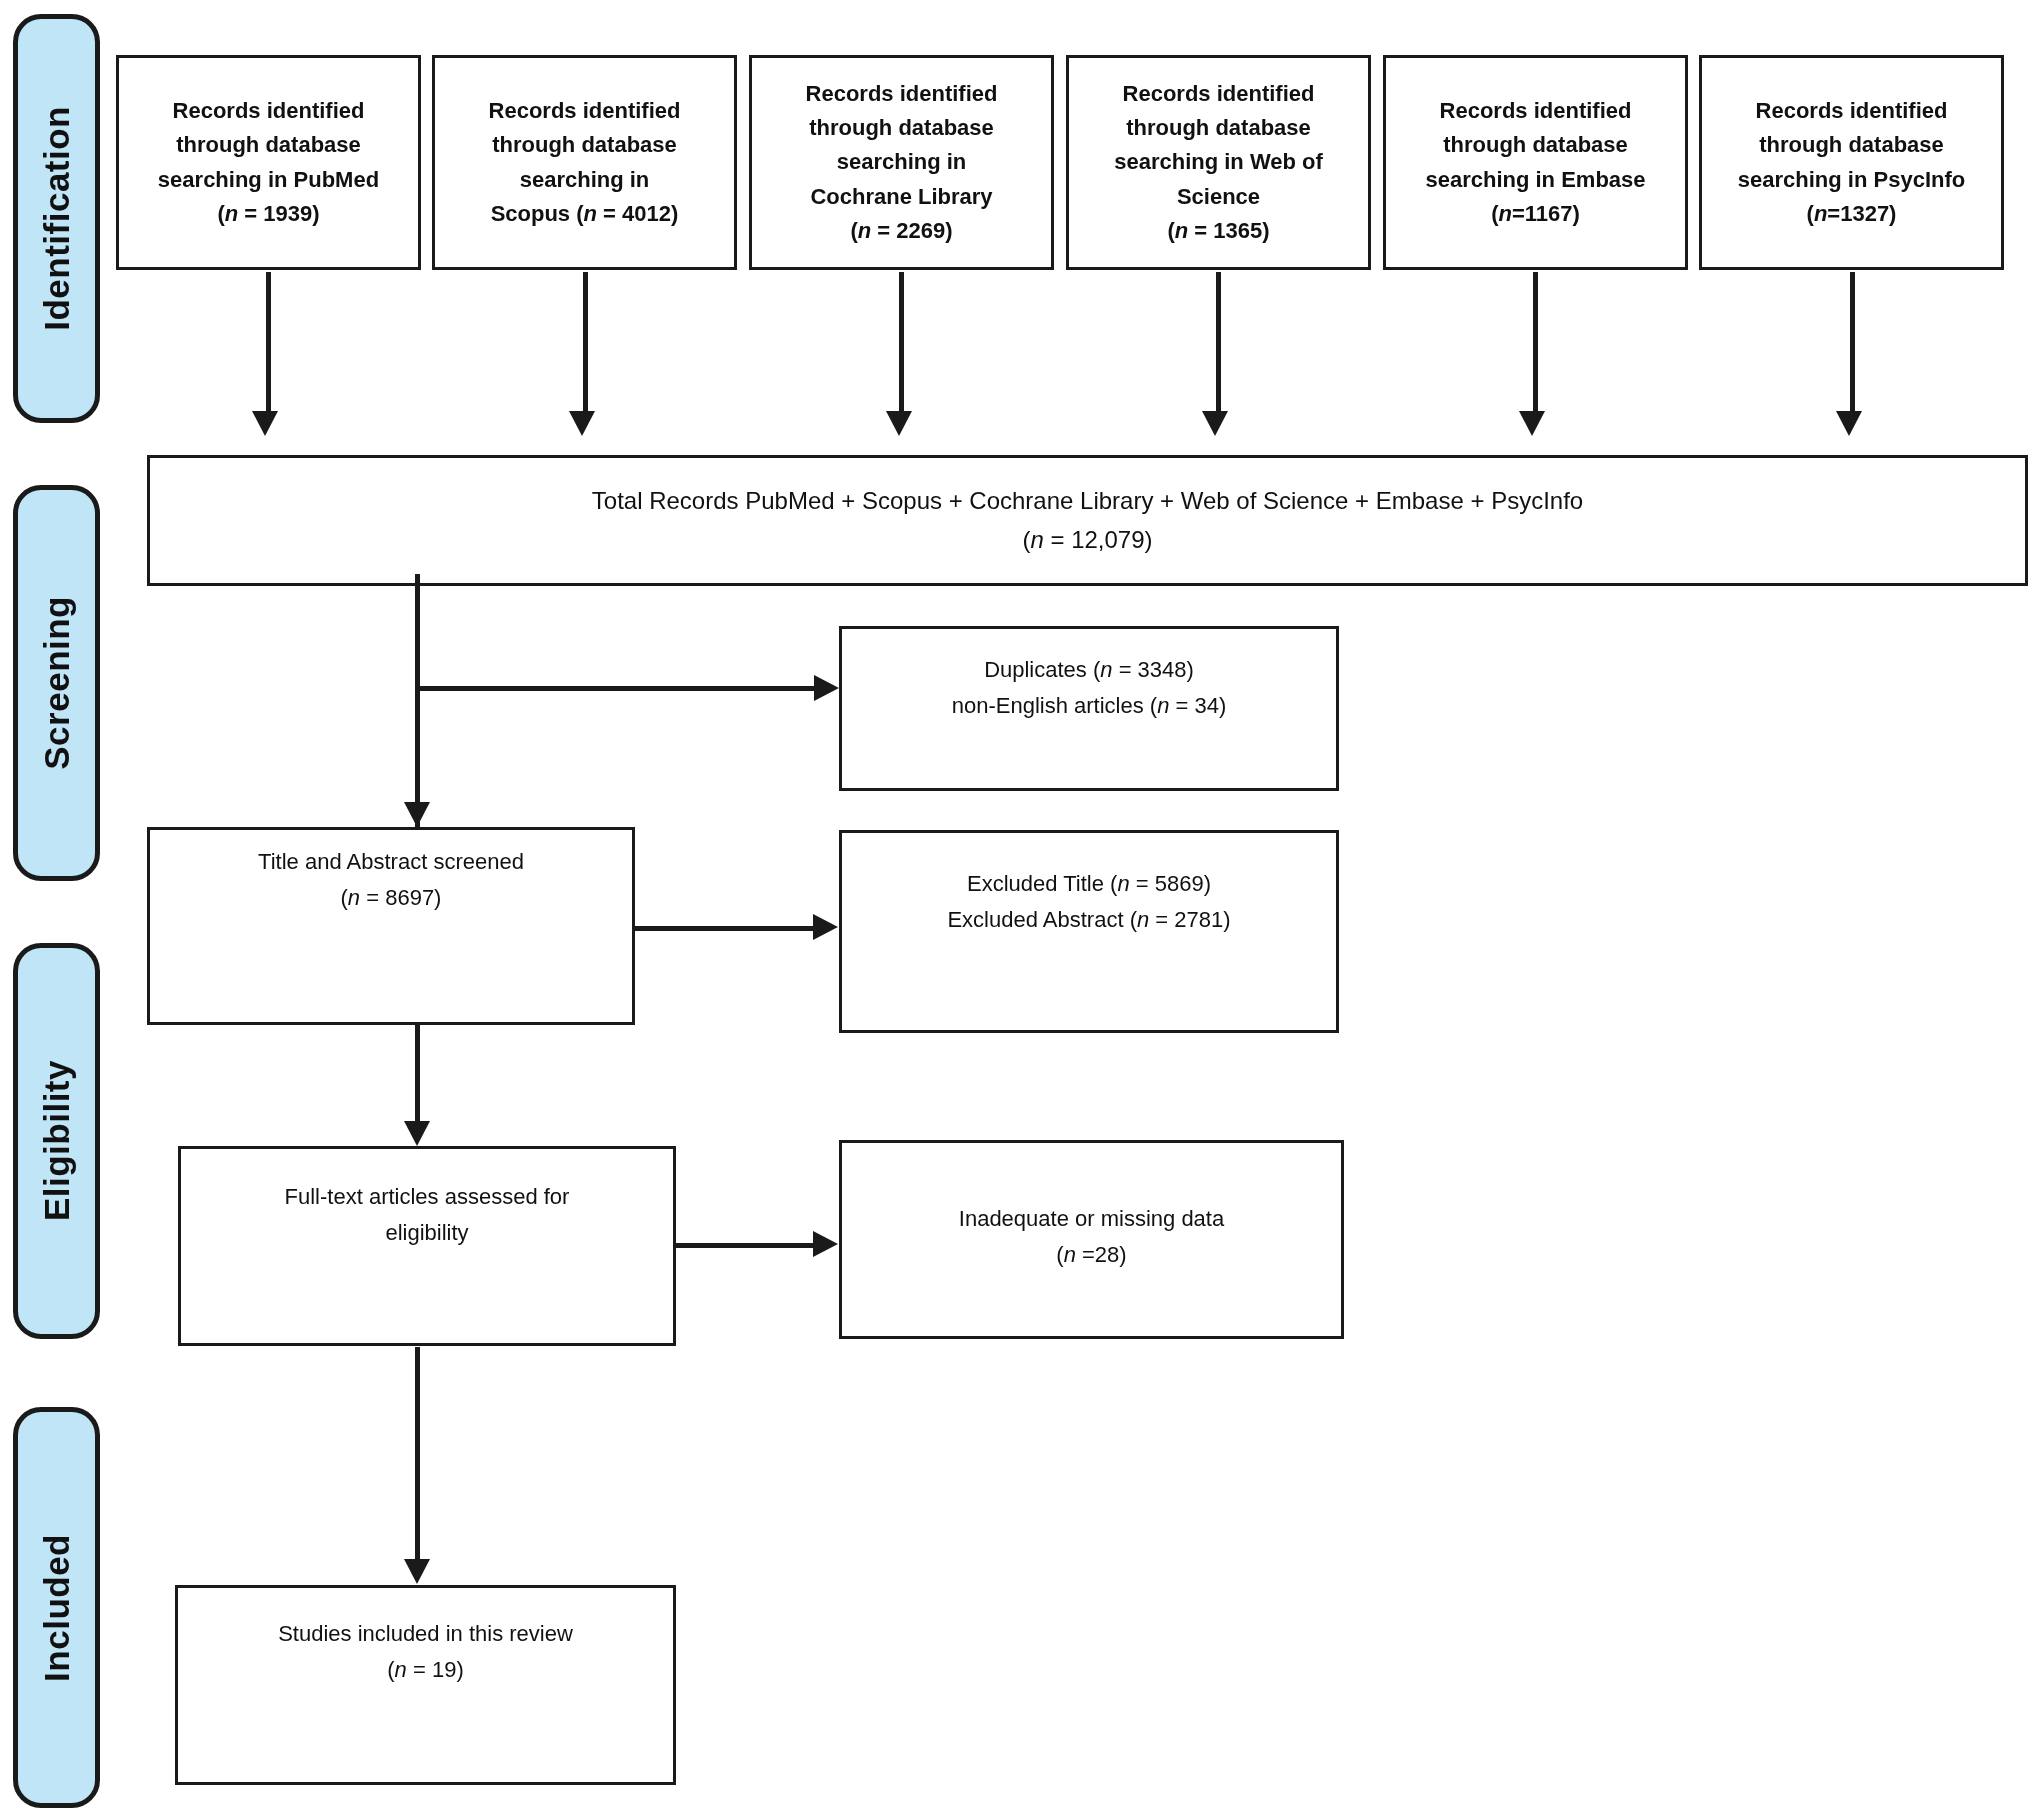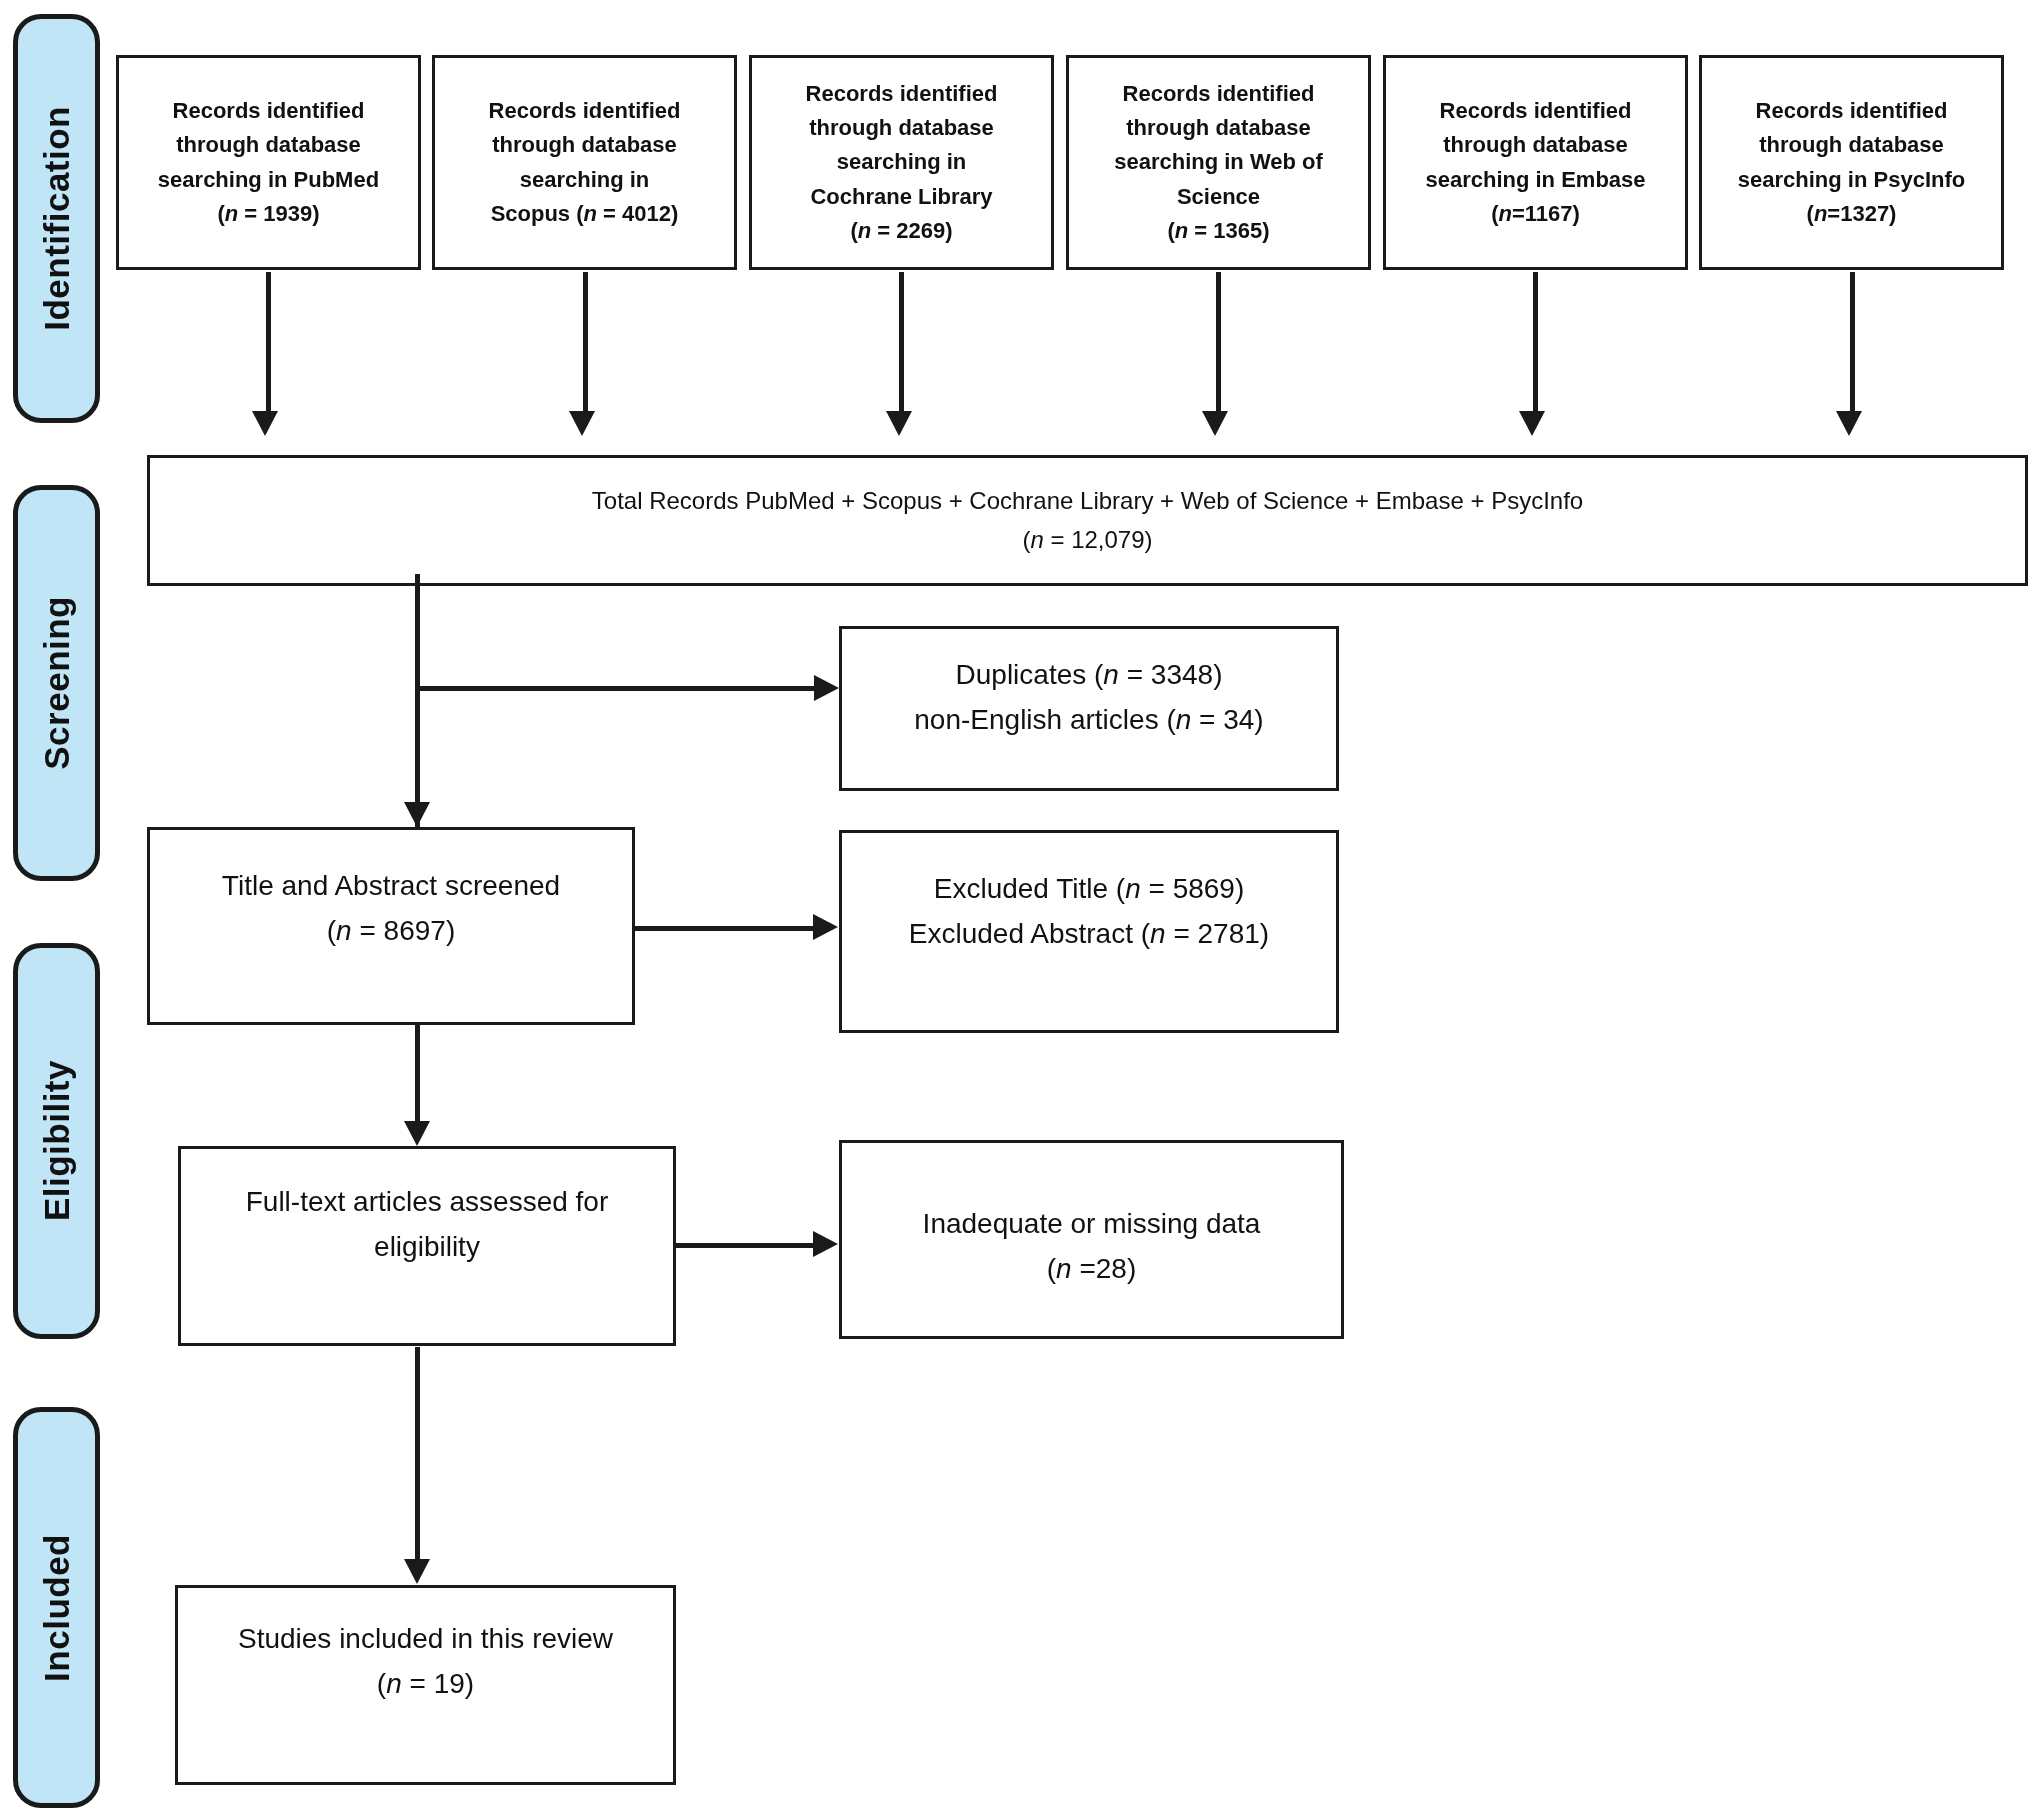--- a/index.html
+++ b/index.html
@@ -39,23 +39,23 @@
     font-size:22px;font-weight:700;line-height:1.55;
   }
   .src1{left:116px;} .src2{left:432px;} .src3{left:749px;}
   .src4{left:1066px;} .src5{left:1383px;} .src6{left:1699px;}
 
   .box-total{
     left:147px;top:455px;width:1881px;height:131px;
     display:flex;flex-direction:column;justify-content:center;
     font-size:24px;font-weight:400;line-height:1.6;
   }
-  .big{font-size:28px;font-weight:400;line-height:1.62;}
+  .big{font-size:22px;font-weight:400;line-height:1.62;}
   .box-duplicates{left:839px;top:626px;width:500px;height:165px;padding-top:23px;}
-  .box-title-abstract{left:147px;top:827px;width:488px;height:198px;padding-top:33px;}
+  .box-title-abstract{left:147px;top:827px;width:488px;height:198px;padding-top:14px;}
   .box-excluded{left:839px;top:830px;width:500px;height:203px;padding-top:33px;}
   .box-fulltext{left:178px;top:1146px;width:498px;height:200px;padding-top:30px;}
   .box-inadequate{left:839px;top:1140px;width:505px;height:199px;padding-top:58px;}
   .box-included{left:175px;top:1585px;width:501px;height:200px;padding-top:28px;}
 
   
   .vline,.hline{position:absolute;background:#1a1a1a;}
   .vline{width:4.6px;}
   .hline{height:4.6px;}
   .tri-down{

